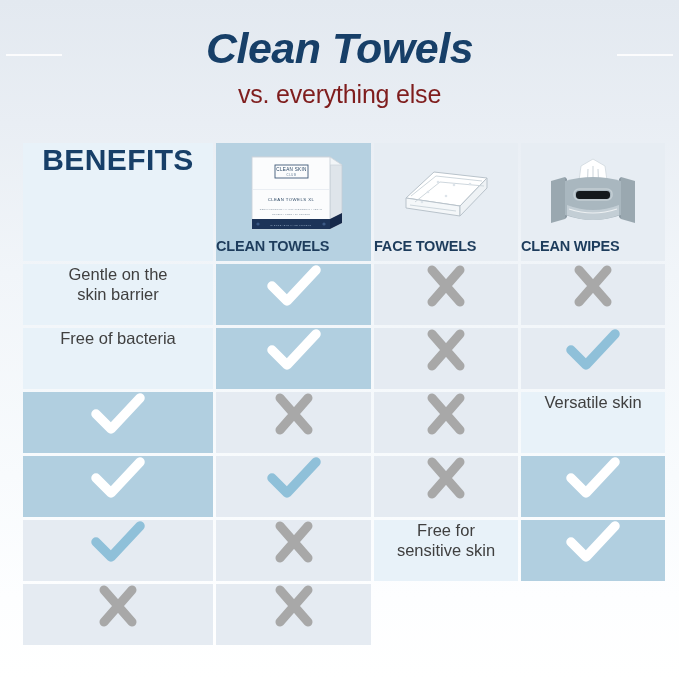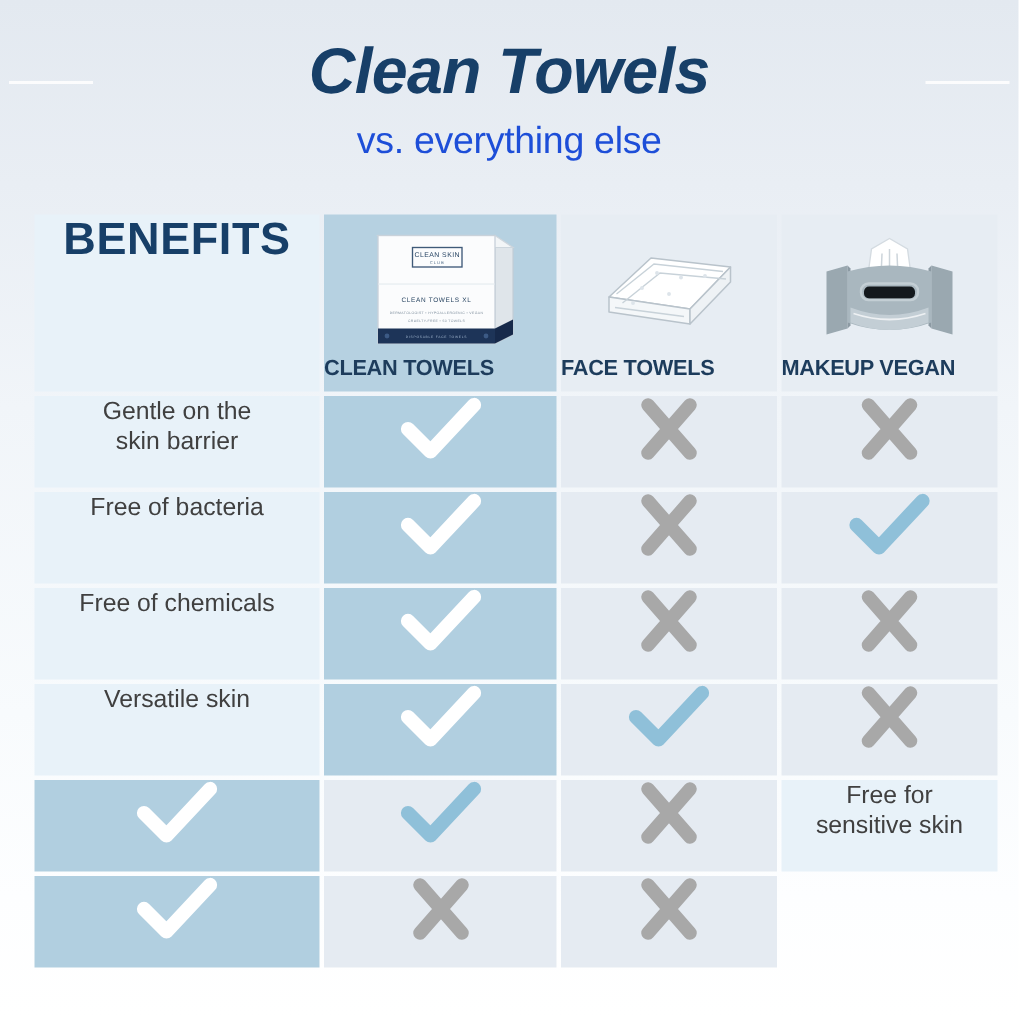--- a/index.html
+++ b/index.html
@@ -36,21 +36,21 @@
     font-style: italic;
     color: #173f68;
     letter-spacing: -0.5px;
     line-height: 1.05;
     font-family: "Liberation Sans", sans-serif;
   }
   .subtitle {
     margin-top: 9px;
     font-size: 25px;
     font-weight: 400;
-    color: #1d4ed8;
+    color: #7f1d1d;
     letter-spacing: -0.2px;
   }
   
   .rule {
     position: absolute;
     top: 54px;
     height: 2px;
     width: 56px;
     background: rgba(255,255,255,0.85);
   }
@@ -229,21 +229,21 @@
       <path d="M22 28 Q50 20 78 28 L78 62 Q50 72 22 62 Z" fill="#a9b7bf"></path>
 
       <rect x="33" y="38" width="34" height="8" rx="3.4" fill="#14191d"></rect>
       <rect x="31" y="36" width="38" height="11" rx="5" fill="none" stroke="#c3ced4" stroke-width="1.6"></rect>
 
       <path d="M24 52 Q50 62 76 52 L76 62 Q50 72 24 62 Z" fill="#c3ced5"></path>
       <path d="M26 56 Q50 64 74 56" stroke="#ffffff" stroke-width="1.2" fill="none" opacity="0.7"></path>
     </svg>
   </div>
 </div>
-      <div class="prod-label">MAKEUP VEGAN</div>
+      <div class="prod-label">CLEAN WIPES</div>
     </div>
     <div class="cell col-benefit">
       <div class="benefit-label">Gentle on the
 skin barrier</div>
     </div>
     <div class="cell col-primary">
   <svg class="mark" viewBox="0 0 54 44">
     <path d="M5 22 L20 37 L49 6" fill="none" stroke="#ffffff" stroke-width="9.5" stroke-linecap="round" stroke-linejoin="round"></path>
   </svg>
 </div>
@@ -268,23 +268,20 @@
     <div class="cell col-other">
   <svg class="mark" viewBox="0 0 54 44">
     <path d="M13 6 L41 38 M41 6 L13 38" fill="none" stroke="#a8a8a8" stroke-width="9" stroke-linecap="round"></path>
   </svg>
 </div>
     <div class="cell col-other">
   <svg class="mark" viewBox="0 0 54 44">
     <path d="M5 22 L20 37 L49 6" fill="none" stroke="#8fc0d9" stroke-width="9.5" stroke-linecap="round" stroke-linejoin="round"></path>
   </svg>
 </div>
-    <div class="cell col-benefit">
-      <div class="benefit-label">Free of chemicals</div>
-    </div>
     <div class="cell col-primary">
   <svg class="mark" viewBox="0 0 54 44">
     <path d="M5 22 L20 37 L49 6" fill="none" stroke="#ffffff" stroke-width="9.5" stroke-linecap="round" stroke-linejoin="round"></path>
   </svg>
 </div>
     <div class="cell col-other">
   <svg class="mark" viewBox="0 0 54 44">
     <path d="M13 6 L41 38 M41 6 L13 38" fill="none" stroke="#a8a8a8" stroke-width="9" stroke-linecap="round"></path>
   </svg>
 </div>

